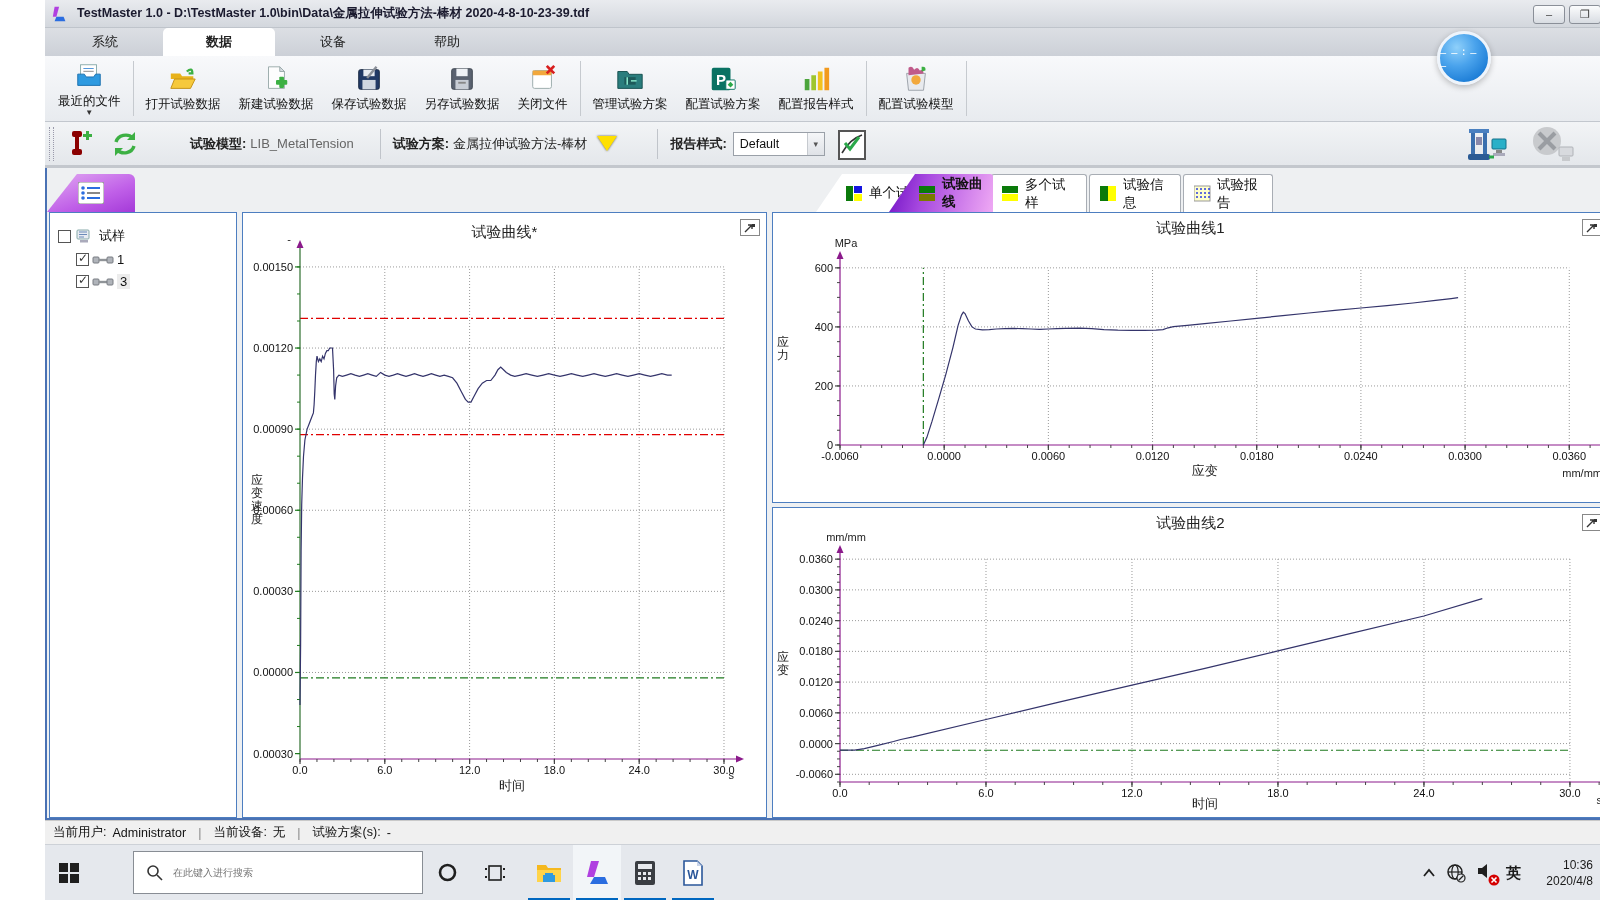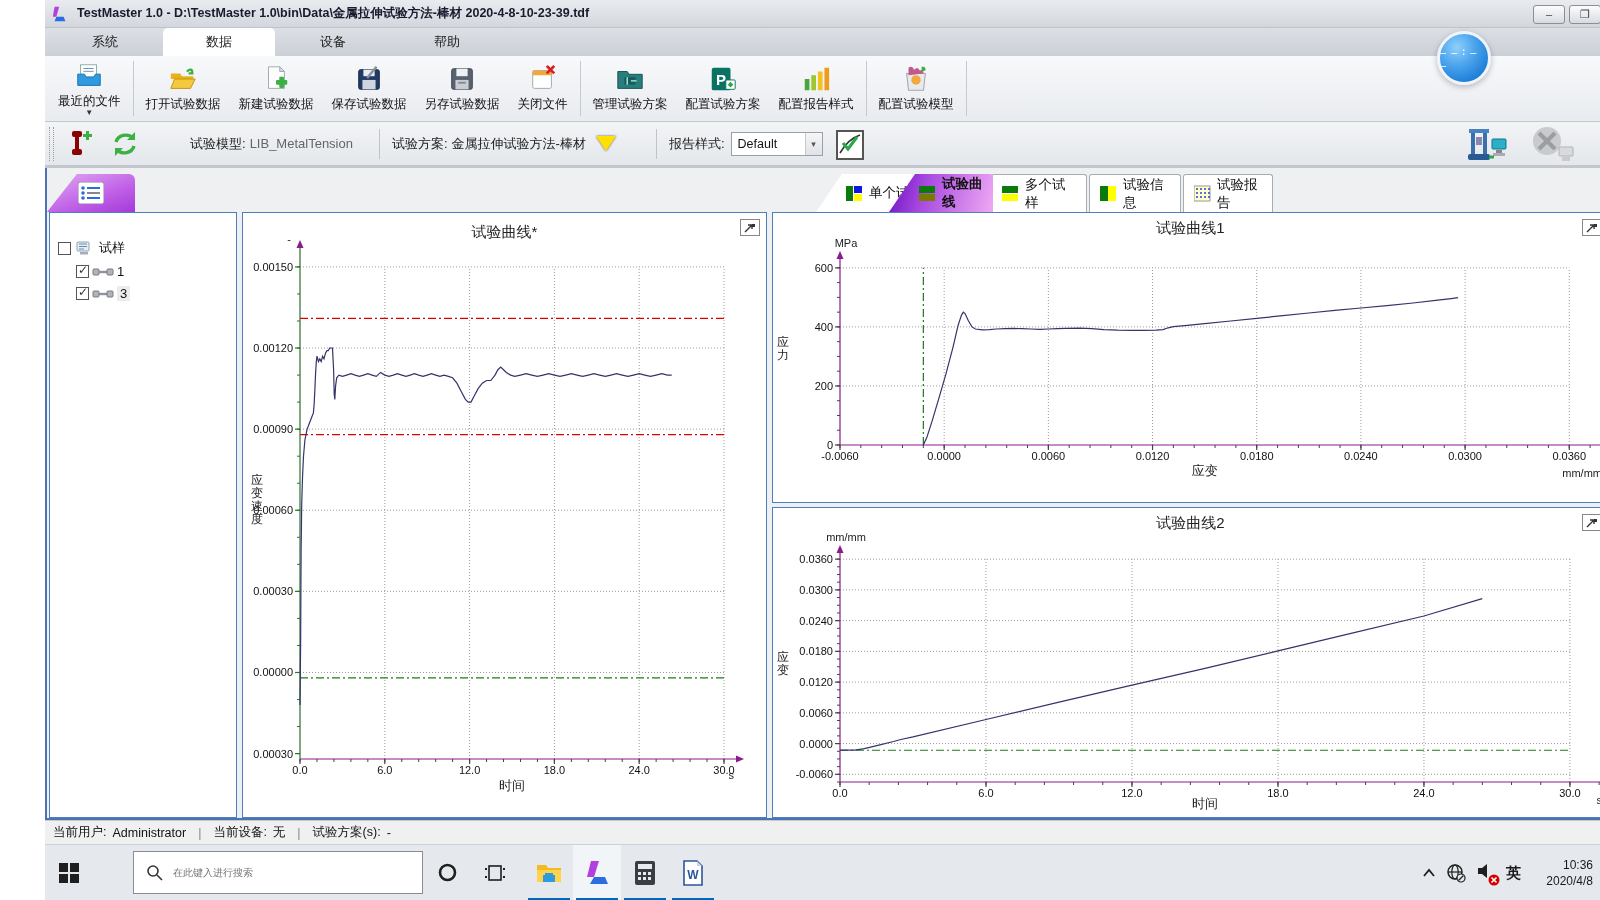--- a/index.html
+++ b/index.html
@@ -15,21 +15,21 @@
   .winbtns { position:absolute; right:8px; top:5px; display:flex; gap:4px; }
   .winbtn { width:32px; height:19px; border:1px solid #8a8f98; border-radius:3px;
     background:linear-gradient(#fbfcfd,#d8dce2); font-size:11px; line-height:16px;
     text-align:center; color:#444; }
 
   
   .menubar { position:absolute; left:0; top:28px; width:1600px; height:28px;
     background:linear-gradient(#dcdfe4,#ccd0d7); }
   .mtab { position:absolute; top:0; height:28px; width:112px; text-align:center;
     line-height:28px; font-size:13px; color:#222; }
-  .mtab.selected { background:#ffffff; border-radius:5px 5px 0 0; font-weight:normal; }
+  .mtab.selected { background:#ffffff; border-radius:5px 5px 0 0; font-weight:bold; }
 
   
   .ribbon { position:absolute; left:0; top:56px; width:1600px; height:66px;
     background:linear-gradient(#f8f9fb,#e8ebef); border-bottom:1px solid #c2c7ce;
     display:flex; align-items:stretch; padding:2px 4px; }
   .rbtn { display:flex; flex-direction:column; align-items:center; justify-content:center;
     padding:2px 9px; font-size:12.5px; color:#111; border-radius:3px; }
   .rbtn svg { width:30px; height:30px; margin-bottom:2px; }
   .rsep { width:1px; background:#c6cacf; margin:3px 3px; }
   .caret { font-size:8px; color:#333; line-height:6px; }
@@ -38,21 +38,21 @@
   .orb { position:absolute; left:1392px; top:31px; width:54px; height:54px; border-radius:50%;
     background:radial-gradient(circle at 35% 28%, #8fd0fa 0%, #4aa3ec 40%, #2080d8 75%, #1a6fc0 100%);
     border:3px solid #eef4fb; box-shadow:0 2px 6px rgba(0,0,0,.25); z-index:50;
     display:flex; align-items:center; justify-content:center; color:#fff; font-size:11px; letter-spacing:1px; }
 
   
   .toolbar2 { position:absolute; left:0; top:122px; width:1600px; height:46px;
     background:linear-gradient(#f2f4f6,#e4e7eb); border-bottom:3px solid #c3c7cd;
     display:flex; align-items:center; }
   .grip { width:5px; height:34px; border-left:1px dotted #99a; border-right:1px dotted #99a; margin:0 8px 0 4px; }
-  .t2label { font-size:13px; color:#222; font-weight:normal; }
+  .t2label { font-size:13px; color:#222; font-weight:bold; }
   .t2value { font-size:13px; color:#666; margin-left:4px; }
   .t2value.dark { color:#222; }
   .t2sep { width:1px; height:30px; background:#c0c4ca; margin:0 12px; }
   .funnel { width:0; height:0; border-left:10px solid transparent; border-right:10px solid transparent;
     border-top:15px solid #ffe000; filter:drop-shadow(0 0 1px #555); margin-left:10px; }
   .combobox { display:flex; width:92px; height:24px; border:1px solid #9aa0a8; background:#fff;
     margin-left:6px; align-items:center; }
   .combobox .val { flex:1; font-size:12.5px; padding-left:6px; color:#111; }
   .combobox .chev { width:17px; height:100%; background:linear-gradient(#f5f6f8,#dfe2e7);
     border-left:1px solid #c6cacf; font-size:9px; color:#555; text-align:center; line-height:22px; }
@@ -310,21 +310,21 @@
         <circle cx="5" cy="6" r="1.8" fill="#2b6de0"></circle>
           <line x1="9" y1="6" x2="22" y2="6" stroke="#2b6de0" stroke-width="2"></line>
         <circle cx="5" cy="11" r="1.8" fill="#2b6de0"></circle>
           <line x1="9" y1="11" x2="22" y2="11" stroke="#888" stroke-width="2"></line>
         <circle cx="5" cy="16" r="1.8" fill="#2b6de0"></circle>
           <line x1="9" y1="16" x2="22" y2="16" stroke="#2b6de0" stroke-width="2"></line>
       </svg>
     </div>
 
     <div class="panel tree-panel">
-      <div class="trow" style="padding:26px 0 0 8px">
+      <div class="trow" style="padding:14px 0 0 8px">
         <span class="cbx"></span>
         <svg width="20" height="16" viewBox="0 0 20 16" style="margin:0 4px">
           <rect x="2" y="2" width="12" height="9" rx="1" fill="#e8ecf2" stroke="#8aa"></rect>
           <path d="M4 4 h8 M4 6.5 h8 M4 9 h5" stroke="#6a8ab8" stroke-width="1"></path>
           <rect x="5" y="12" width="8" height="2.5" fill="#aab"></rect>
         </svg>
         <span>试样</span>
       </div>
       <div class="trow" style="padding:7px 0 0 26px">
         <span class="cbx checked"></span>

